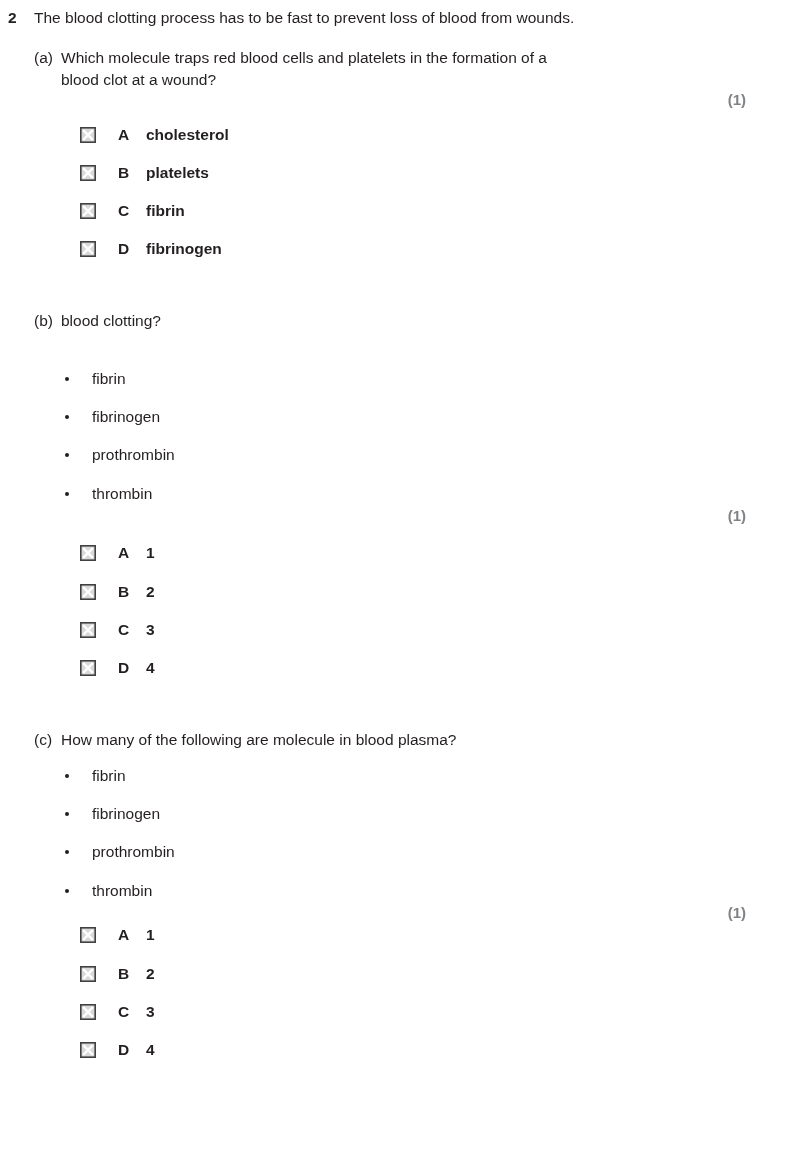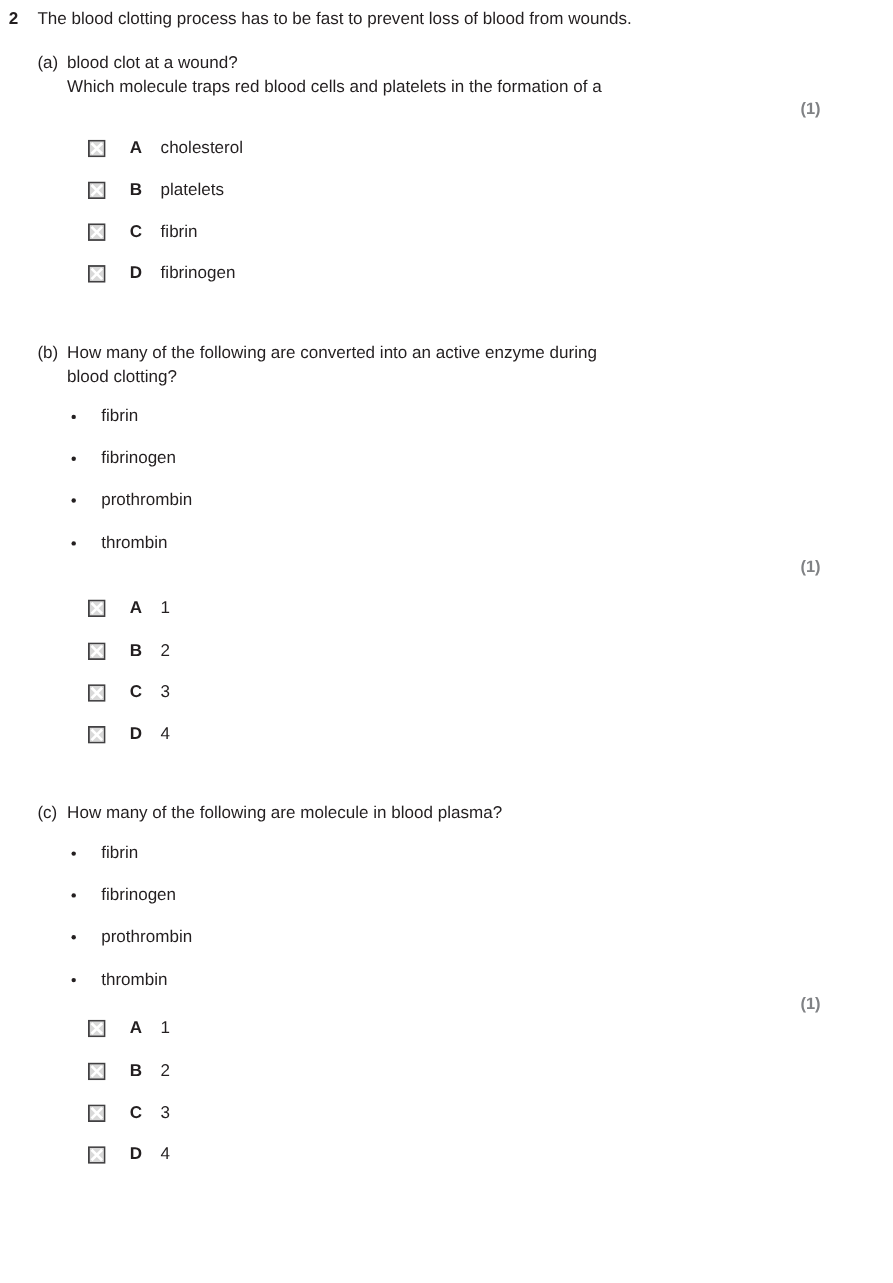--- a/index.html
+++ b/index.html
@@ -36,37 +36,37 @@
     position: absolute; left: 65px; top: 7px;
     width: 4px; height: 4px; border-radius: 50%;
     background: #231f20;
   }
   .btext { position: absolute; left: 92px; }
 
   
   .box   { position: absolute; left: 80px; top: 1px; width: 16px; height: 16px; cursor: pointer; }
   .box svg { display: block; }
   .letter  { position: absolute; left: 118px; font-weight: bold; }
-  .opttext { position: absolute; left: 146px; }
+  .opttext { position: absolute; left: 146px; font-weight: bold; }
 </style>
 </head>
 <body>
 
 <div class="page">
 
   <div class="row" style="top:9px">
     <span class="q-num">2</span>
     <span class="q-text">The blood clotting process has to be fast to prevent loss of blood from wounds.</span>
   </div>
 
   <div class="row" style="top:47px;height:46px">
     <span class="plabel">(a)</span>
     <div class="plines">
+      <div>Which molecule traps red blood cells and platelets in the formation of a</div>
       <div>blood clot at a wound?</div>
-      <div>Which molecule traps red blood cells and platelets in the formation of a</div>
     </div>
   </div>
 
   <div class="marks" style="top:91px">(1)</div>
 
   <div class="row" style="top:126px">
     <span class="box">
         <svg width="16" height="16" viewBox="0 0 16 16">
           <rect x="0.8" y="0.8" width="14.4" height="14.4" fill="#d9d9d9" stroke="#414042" stroke-width="1.6"></rect>
           <path d="M3.2 3.2 L12.8 12.8 M12.8 3.2 L3.2 12.8" stroke="#ffffff" stroke-width="2.4"></path>
@@ -102,21 +102,20 @@
           <path d="M3.2 3.2 L12.8 12.8 M12.8 3.2 L3.2 12.8" stroke="#ffffff" stroke-width="2.4"></path>
         </svg>
       </span>
     <span class="letter">D</span>
     <span class="opttext">fibrinogen</span>
   </div>
 
   <div class="row" style="top:310px;height:46px">
     <span class="plabel">(b)</span>
     <div class="plines">
-      <div>How many of the following are converted into an active enzyme during</div>
       <div>blood clotting?</div>
     </div>
   </div>
 
   <div class="row" style="top:370px">
     <span class="dot"></span>
     <span class="btext">fibrin</span>
   </div>
   <div class="row" style="top:408px">
     <span class="dot"></span>

